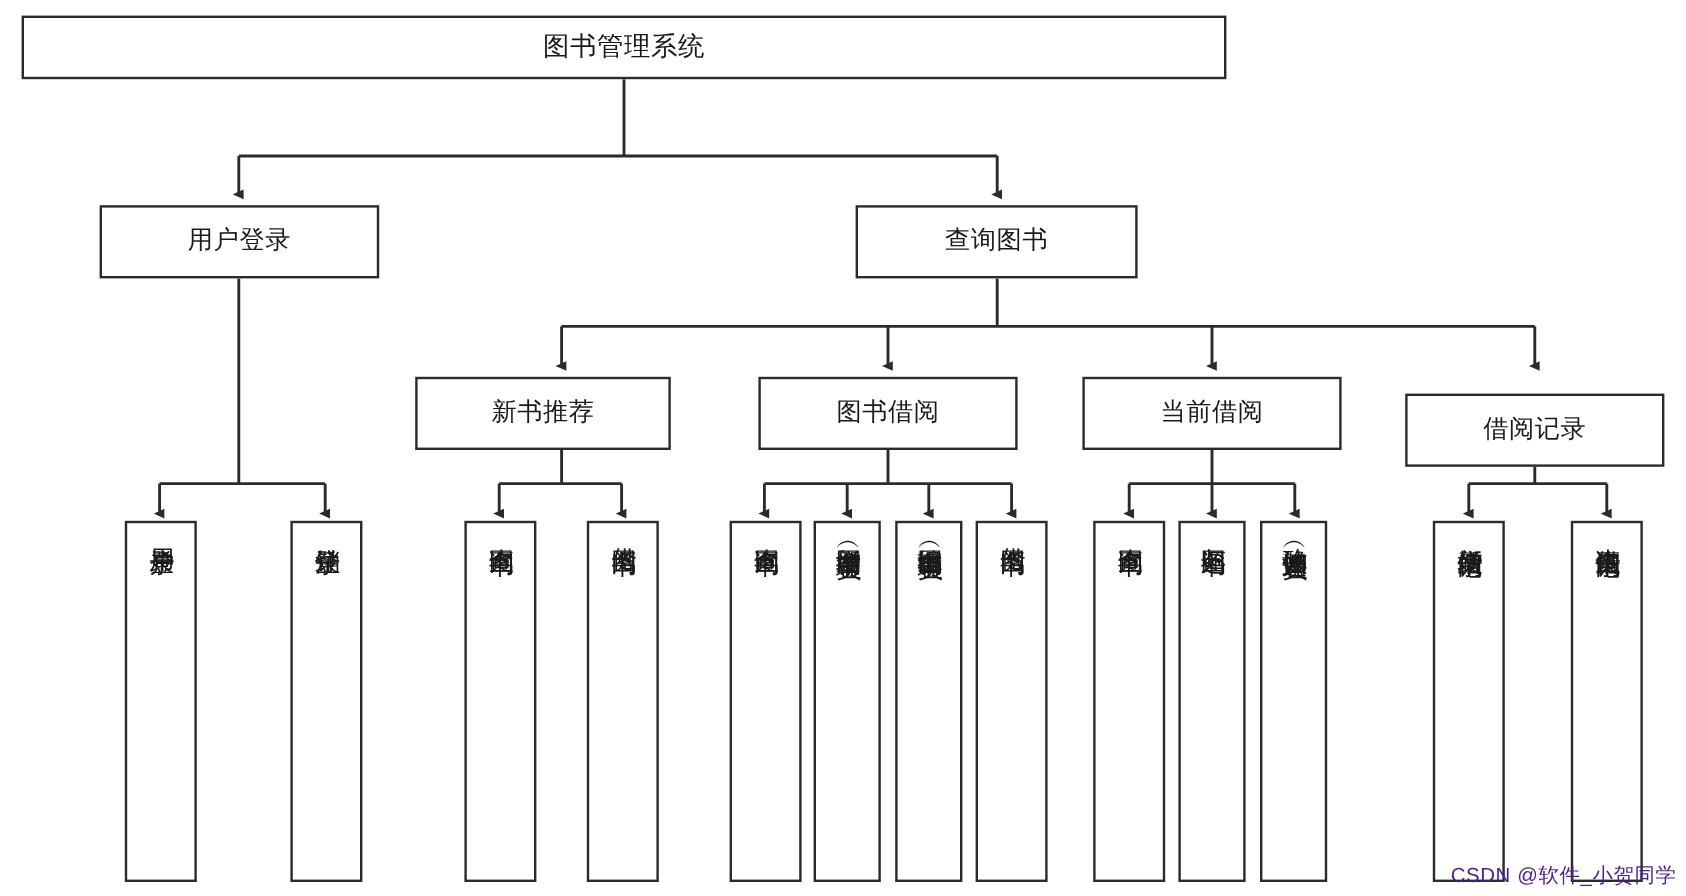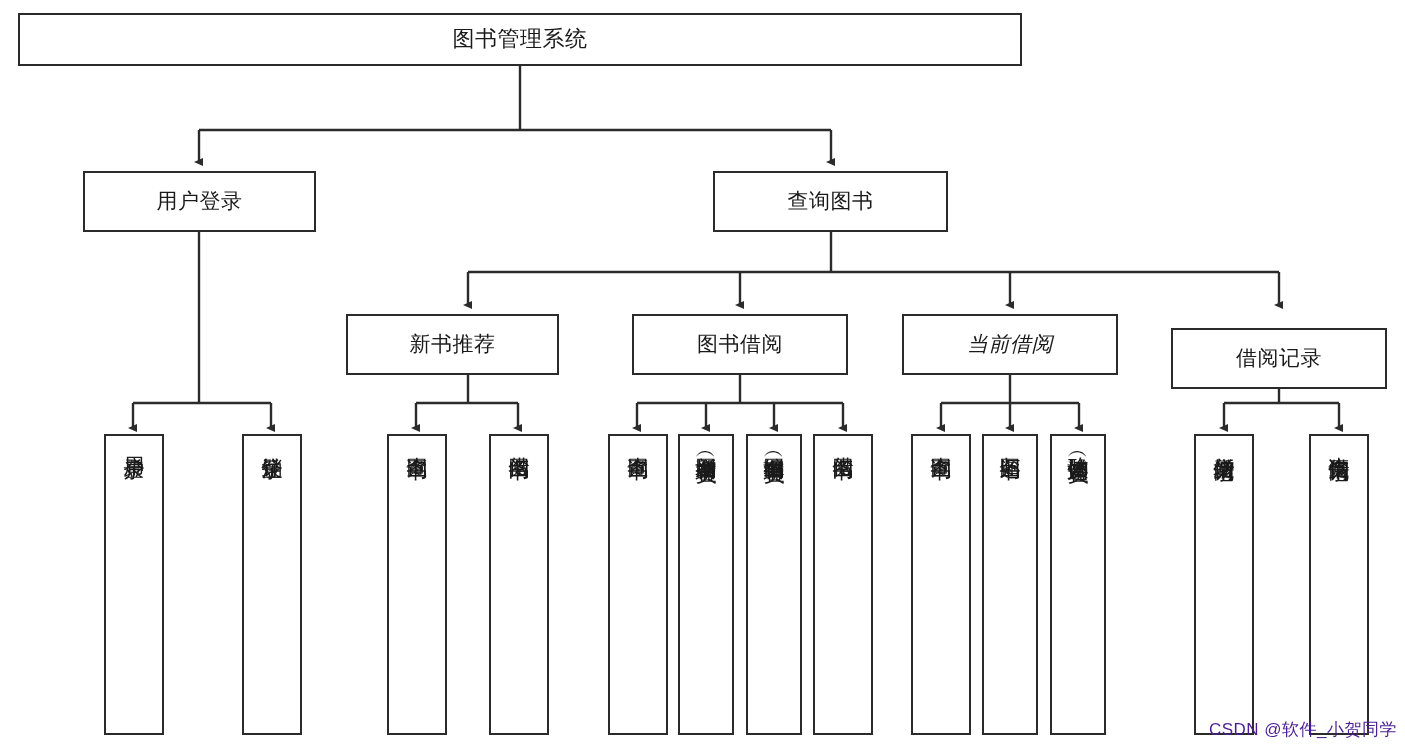--- a/index.html
+++ b/index.html
@@ -134,21 +134,21 @@
   <div class="node lvl2" style="left:713px; top:171px; width:235px; height:61px;">
     <span class="label">查询图书</span>
   </div>
 
   <div class="node lvl3" style="left:346px; top:314px; width:213px; height:61px;">
     <span class="label">新书推荐</span>
   </div>
   <div class="node lvl3" style="left:632px; top:314px; width:216px; height:61px;">
     <span class="label">图书借阅</span>
   </div>
-  <div class="node lvl3" style="left:902px; top:314px; width:216px; height:61px;font-style:italic;">
+  <div class="node lvl3" style="left:902px; top:314px; width:216px; height:61px;">
     <span class="label">当前借阅</span>
   </div>
   <div class="node lvl3" style="left:1171px; top:328px; width:216px; height:61px;">
     <span class="label">借阅记录</span>
   </div>
 
   <div class="node leaf" style="left:104px; top:434px; width:60px; height:301px;">
     <span class="label">用户登录</span>
   </div>
   <div class="node leaf" style="left:242px; top:434px; width:60px; height:301px;">

